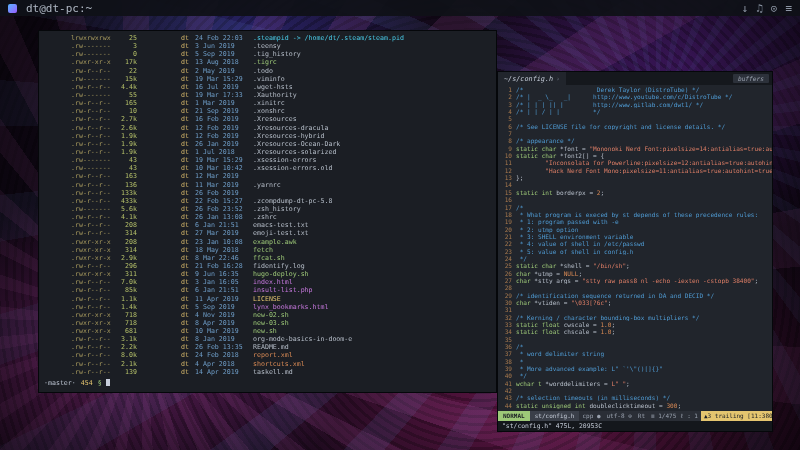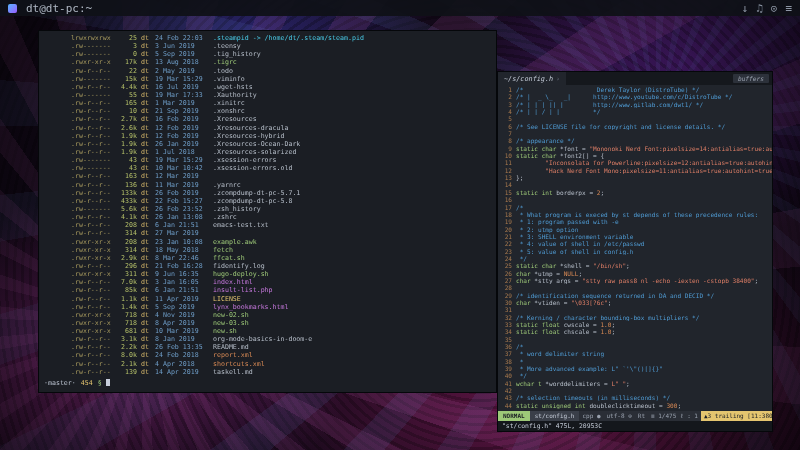--- a/index.html
+++ b/index.html
@@ -34,21 +34,21 @@
   .tray-ico{cursor:default;}
 
   
   .term{position:absolute;left:38px;top:30px;width:459px;height:363px;z-index:3;
     background:#1b1e24;border:1px solid #05070a;box-sizing:border-box;
     padding:3px 5px;font-size:6.6px;line-height:8.15px;color:#aab2bf;
     white-space:nowrap;overflow:hidden;}
   .frow{height:8.15px;display:flex;}
   .c-perms{width:46px;flex:none;color:#a79a5e;overflow:hidden;margin-left:27px;}
   .c-size{width:24px;flex:none;text-align:right;color:#b5c069;padding-right:4px;box-sizing:border-box;}
-  .c-owner{width:14px;flex:none;color:#d3b56a;}
+  .c-owner{width:14px;flex:none;color:#d3b56a;margin-left:40px;}
   .c-date{width:58px;flex:none;color:#6f9ec9;}
   .c-name{flex:1;overflow:hidden;}
   .fc-white{color:#b6bec9}.fc-cyan{color:#49cbe8}.fc-green{color:#9dc878}
   .fc-magenta{color:#c678dd}.fc-yellow{color:#e4c56f}.fc-orange{color:#d98a55}
   .prompt{display:flex;align-items:center;height:8.15px;margin-top:3px;}
   .p-branch{color:#bac2cf}.p-count{color:#e4c56f;margin-left:5px}.p-symbol{color:#9dc878;margin-left:5px}
   .cursorblock{width:4px;height:7px;background:#c7cedb;margin-left:4px;}
 
   
   .editor{position:absolute;left:497px;top:71px;width:276px;height:361px;z-index:4;
@@ -225,21 +225,20 @@
         <span class="c-size">136</span>
         <span class="c-owner">dt</span>
         <span class="c-date">11 Mar  2019</span>
         <span class="c-name fc-white">.yarnrc</span>
       </div>
       <div class="frow">
         <span class="c-perms">.rw-r--r--</span>
         <span class="c-size">133k</span>
         <span class="c-owner">dt</span>
         <span class="c-date">26 Feb  2019</span>
-        <span class="c-name fc-white">.zcompdump-dt-pc-5.7.1</span>
       </div>
       <div class="frow">
         <span class="c-perms">.rw-r--r--</span>
         <span class="c-size">433k</span>
         <span class="c-owner">dt</span>
         <span class="c-date">22 Feb 15:27</span>
         <span class="c-name fc-white">.zcompdump-dt-pc-5.8</span>
       </div>
       <div class="frow">
         <span class="c-perms">.rw-------</span>
@@ -260,20 +259,21 @@
         <span class="c-size">208</span>
         <span class="c-owner">dt</span>
         <span class="c-date">6 Jan 21:51</span>
         <span class="c-name fc-white">emacs-test.txt</span>
       </div>
       <div class="frow">
         <span class="c-perms">.rw-r--r--</span>
         <span class="c-size">314</span>
         <span class="c-owner">dt</span>
         <span class="c-date">27 Mar  2019</span>
+        <span class="c-name fc-white">emoji-test.txt</span>
       </div>
       <div class="frow">
         <span class="c-perms">.rwxr-xr-x</span>
         <span class="c-size">208</span>
         <span class="c-owner">dt</span>
         <span class="c-date">23 Jan 10:08</span>
         <span class="c-name fc-green">example.awk</span>
       </div>
       <div class="frow">
         <span class="c-perms">.rwxr-xr-x</span>

